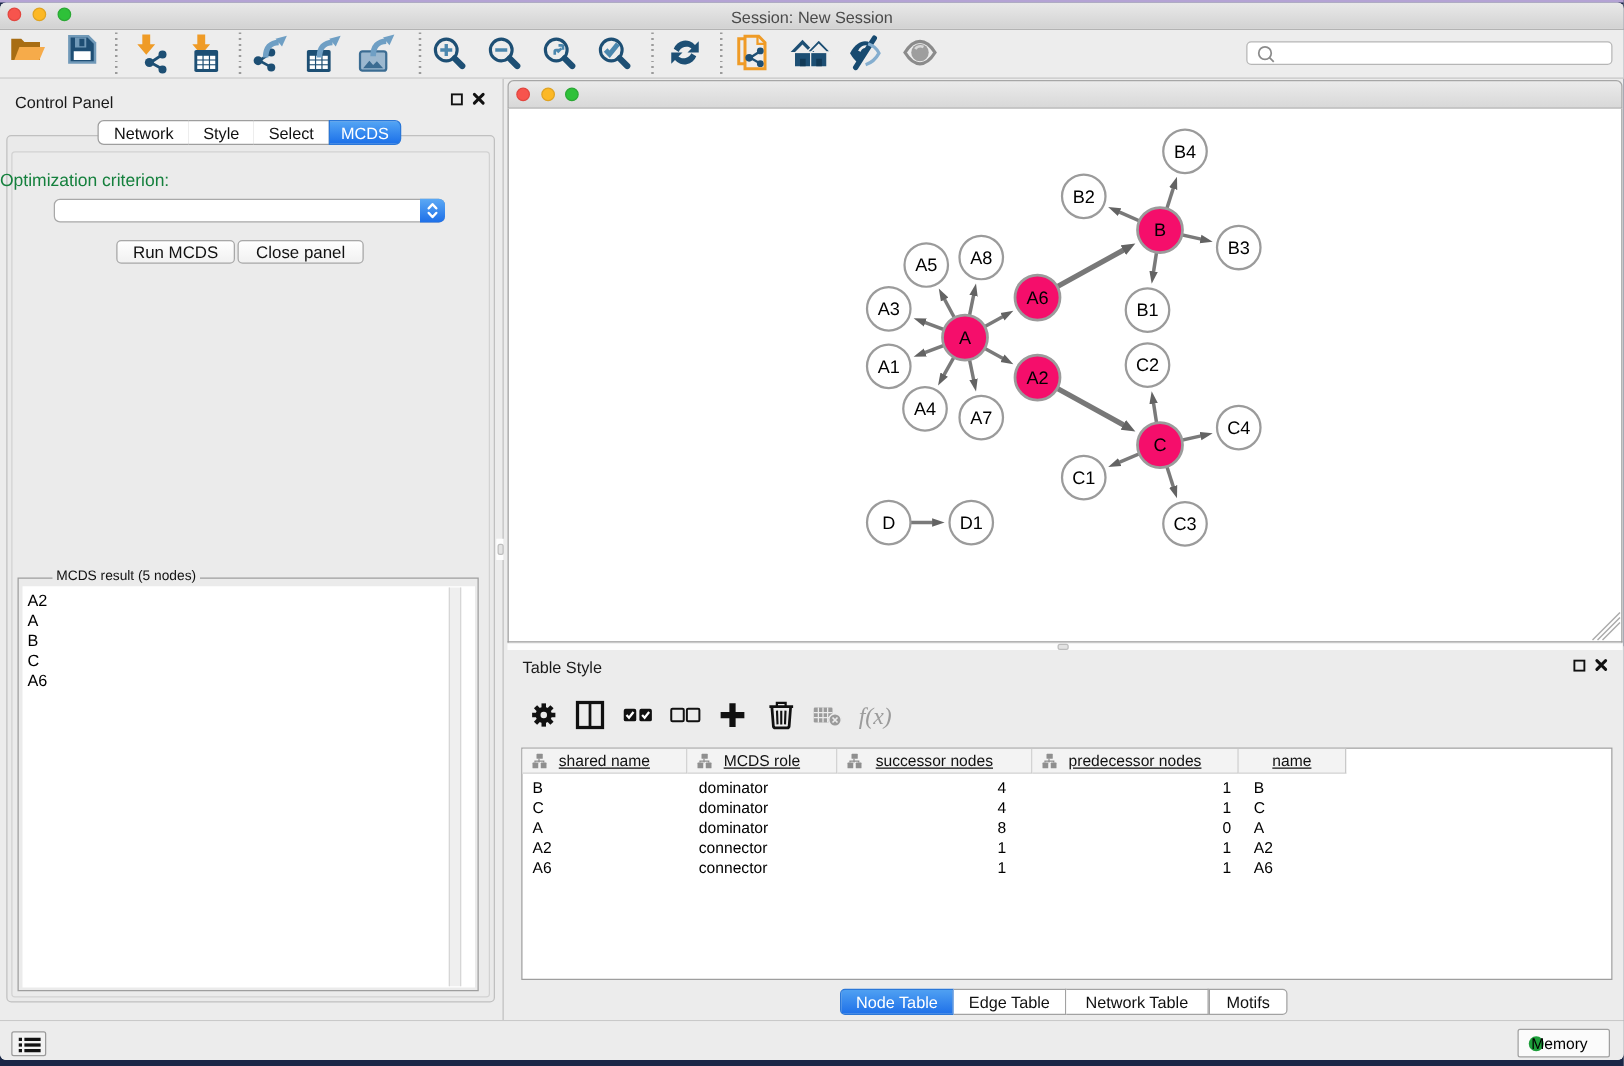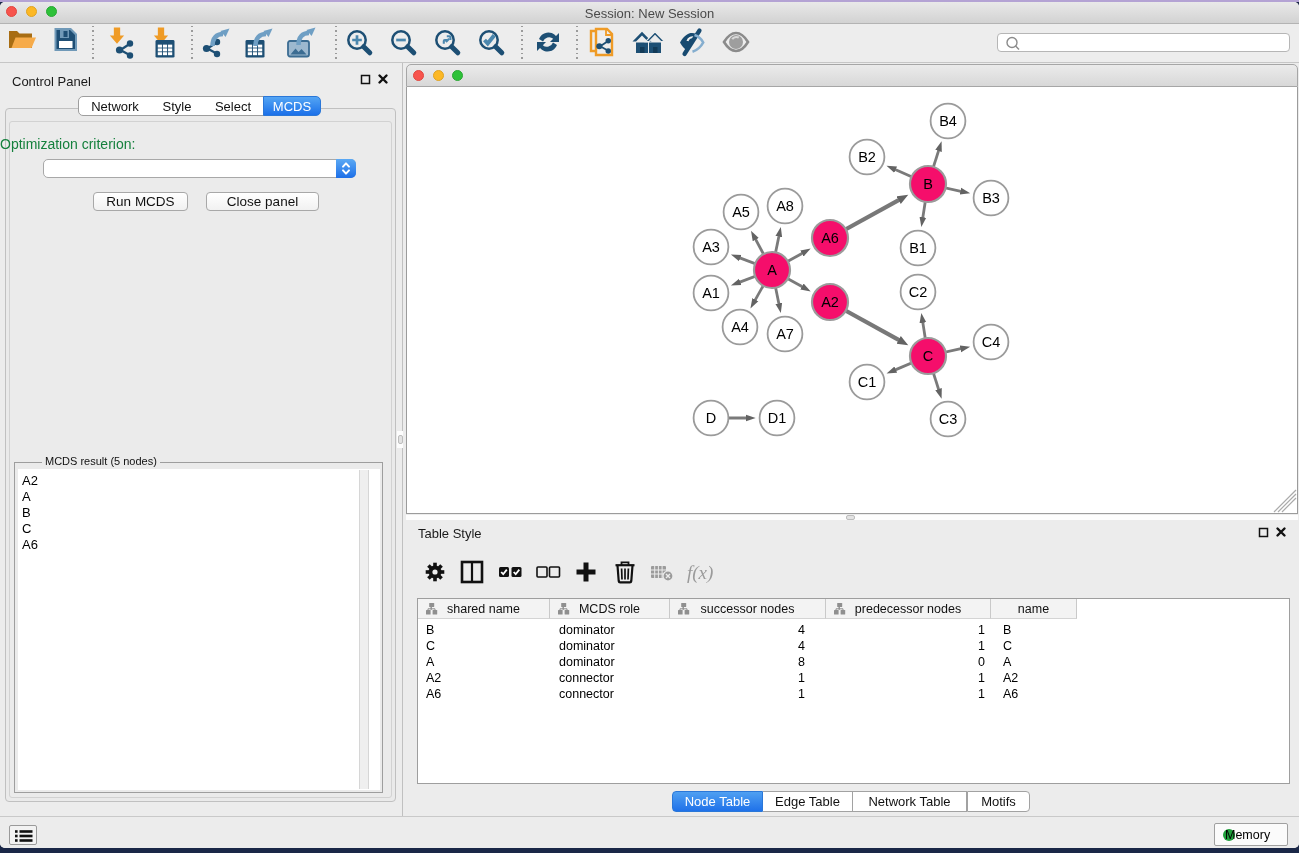--- a/index.html
+++ b/index.html
@@ -41,21 +41,21 @@
 #netwin { left:406px; top:64px; width:892px; height:450px; }
 #nettitle { position:absolute; left:0; top:0; width:892px; height:23px; background:linear-gradient(#ebebeb,#d8d8d8); border:1px solid #a6a6a6; border-radius:5px 5px 0 0; }
 #nettitle .title { position:absolute; left:0; right:0; top:4px; text-align:center; font-size:13px; font-weight:bold; color:#3a3a3a; }
 #netcanvas { position:absolute; left:0; top:23px; width:892px; height:427px; background:#fff; border:1px solid #9b9b9b; border-top:none; }
 
 #tpanel { left:404px; top:517px; width:895px; height:299px; background:#ececec; }
 #tpanel .hdr { position:absolute; left:14px; top:9px; font-size:13px; color:#1a1a1a; }
 #ttoolbar { position:absolute; left:13px; top:38px; width:870px; height:42px; }
 #ttable { position:absolute; left:13px; top:81px; width:873px; height:186px; background:#fff; border:1px solid #9e9e9e; }
 #thead { position:absolute; left:0; top:0; width:871px; height:20px; }
-#thead .hc { position:absolute; top:0; height:20px; background:#f3f3f3; border-right:1px solid #c9c9c9; border-bottom:1px solid #d4d4d4; font-size:12.5px; color:#111; text-align:center; line-height:20px; }
+#thead .hc { position:absolute; top:0; height:20px; background:#f3f3f3; border-right:1px solid #c9c9c9; border-bottom:1px solid #d4d4d4; font-size:12.5px; color:#111; text-align:center; line-height:20px;text-decoration:underline; }
 .trow { position:absolute; height:16px; font-size:12.5px; color:#000; line-height:16px; }
 
 .btab { position:absolute; top:274px; height:21px; background:#fff; border:1px solid #a2a2a2; font-size:13px; color:#111; text-align:center; line-height:20px; }
 .btabsel { background:linear-gradient(#4fa0f2,#1f71e9); color:#fff; border-color:#2a77d8; }
 </style>
 </head>
 <body>
 <div class="abs" id="mainwin"></div>
 <div class="abs" id="desktop-top"></div>
 <div class="abs" id="titlebar">
@@ -227,21 +227,21 @@
   <div class="tab" style="left:203px;width:61px;border-left:none;">Select</div>
   <div class="tab tabsel" style="left:263px;width:58px;border-radius:0 5px 5px 0;">MCDS</div>
   <div class="abs" id="optlabel">Optimization criterion:</div>
   <div class="abs" id="combo">
     <div class="step"><svg width="20" height="19" xmlns="http://www.w3.org/2000/svg">
           <path d="M7,7.6 L10,4.4 L13,7.6" stroke="#fff" stroke-width="2" fill="none" stroke-linecap="round" stroke-linejoin="round"></path>
           <path d="M7,11.4 L10,14.6 L13,11.4" stroke="#fff" stroke-width="2" fill="none" stroke-linecap="round" stroke-linejoin="round"></path>
         </svg></div>
   </div>
   <div class="btn" style="left:93px;width:95px;">Run MCDS</div>
-  <div class="btn" style="left:206px;width:113px;">Close panel</div>
+  <div class="btn" style="left:190px;width:101px;">Close panel</div>
   <div class="abs" id="groupbox"></div>
   <div class="abs" id="listbox">
       <div>A2</div>
       <div>A</div>
       <div>B</div>
       <div>C</div>
       <div>A6</div>
     </div>
   <div class="abs" id="listscroll"></div>
   <div class="abs" id="grouptitle">MCDS result (5 nodes)</div>

